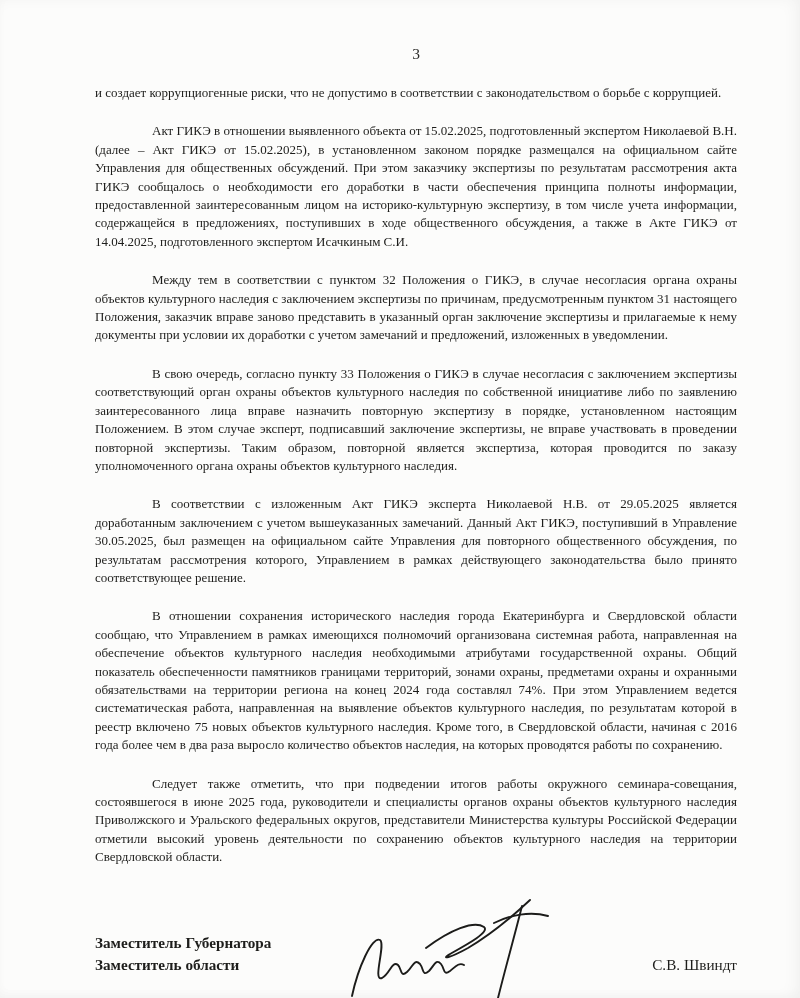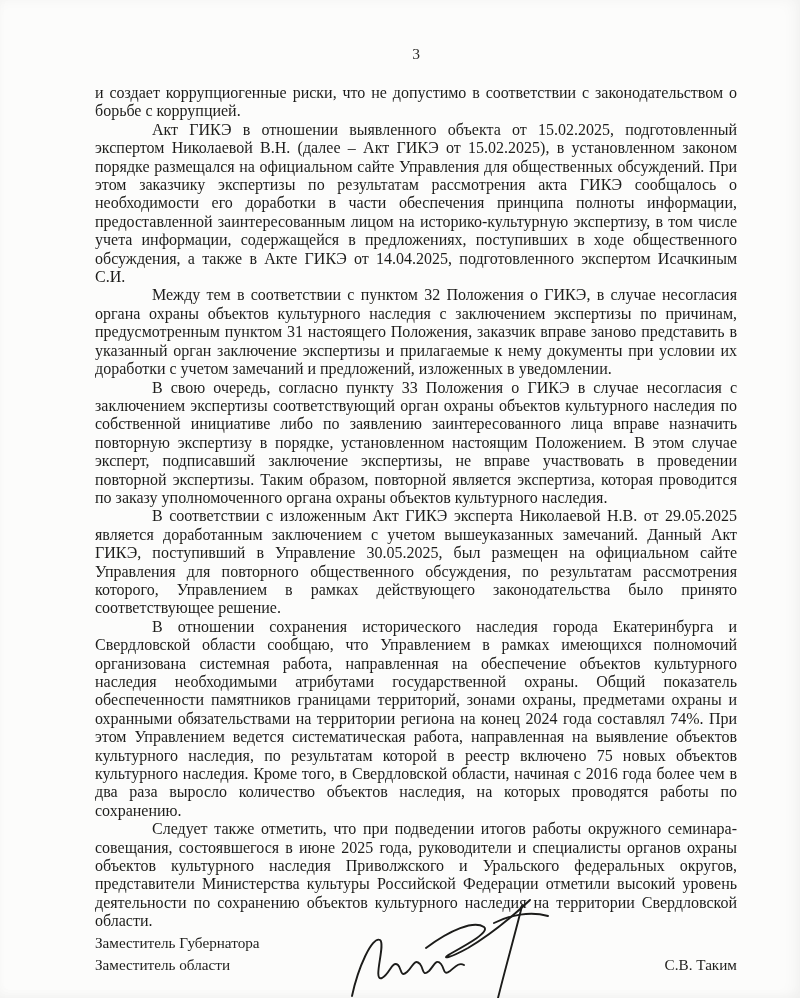--- a/index.html
+++ b/index.html
@@ -24,43 +24,44 @@
     width: 642px;
     text-align: center;
     font-size: 15.5px;
     color: #2a2a28;
   }
   .body-text {
     position: absolute;
     top: 84px;
     left: 95px;
     width: 642px;
-    font-size: 16px;
+    font-size: 13px;
     line-height: 18.4px;
     text-align: justify;
   }
   .para {
     margin: 0;
     padding: 0;
   }
   .para.indent {
     text-indent: 57px;
+    margin-top: 20px;
   }
   .sig-row {
     position: absolute;
     left: 95px;
     top: 932px;
     width: 642px;
     display: flex;
     justify-content: space-between;
     align-items: flex-end;
     font-size: 15.2px;
     line-height: 21.5px;
   }
-  .sig-left div { white-space: nowrap; }
+  .sig-left div { white-space: nowrap; font-weight: bold; }
   .sig-name { white-space: nowrap; }
   .signature-svg {
     position: absolute;
     left: 322px;
     top: 890px;
     width: 240px;
     height: 108px;
     pointer-events: none;
   }
   .signature-svg path {
@@ -86,21 +87,21 @@
     <p class="para indent">В соответствии с изложенным Акт ГИКЭ эксперта Николаевой Н.В. от 29.05.2025 является доработанным заключением с учетом вышеуказанных замечаний. Данный Акт ГИКЭ, поступивший в Управление 30.05.2025, был размещен на официальном сайте Управления для повторного общественного обсуждения, по результатам рассмотрения которого, Управлением в рамках действующего законодательства было принято соответствующее решение.</p>
     <p class="para indent">В отношении сохранения исторического наследия города Екатеринбурга и Свердловской области сообщаю, что Управлением в рамках имеющихся полномочий организована системная работа, направленная на обеспечение объектов культурного наследия необходимыми атрибутами государственной охраны. Общий показатель обеспеченности памятников границами территорий, зонами охраны, предметами охраны и охранными обязательствами на территории региона на конец 2024 года составлял 74%. При этом Управлением ведется систематическая работа, направленная на выявление объектов культурного наследия, по результатам которой в реестр включено 75 новых объектов культурного наследия. Кроме того, в Свердловской области, начиная с 2016 года более чем в два раза выросло количество объектов наследия, на которых проводятся работы по сохранению.</p>
     <p class="para indent">Следует также отметить, что при подведении итогов работы окружного семинара-совещания, состоявшегося в июне 2025 года, руководители и специалисты органов охраны объектов культурного наследия Приволжского и Уральского федеральных округов, представители Министерства культуры Российской Федерации отметили высокий уровень деятельности по сохранению объектов культурного наследия на территории Свердловской области.</p>
   </div>
 
   <div class="sig-row">
     <div class="sig-left">
       <div>Заместитель Губернатора</div>
       <div>Заместитель области</div>
     </div>
-    <div class="sig-name">С.В. Таким</div>
+    <div class="sig-name">С.В. Швиндт</div>
   </div>
 
   <svg class="signature-svg" viewBox="0 0 240 108" aria-hidden="true">
 
     <path d="M 30 106 C 36 78 50 46 58 50 C 64 54 50 92 60 88 C 68 84 70 70 76 75 C 80 79 78 88 85 82 C 91 77 92 68 98 74 C 102 79 100 87 107 81 C 112 76 114 68 119 74 C 123 79 121 86 128 81 C 133 77 137 72 142 75"></path>
     <path d="M 104 58 C 128 40 152 30 162 37 C 168 42 146 54 128 64 C 118 70 128 68 146 58 C 168 45 192 25 208 10"></path>
     <path d="M 172 33 C 188 25 208 21 226 26"></path>
     <path d="M 200 16 C 193 44 184 76 176 108"></path>
   </svg>
 

